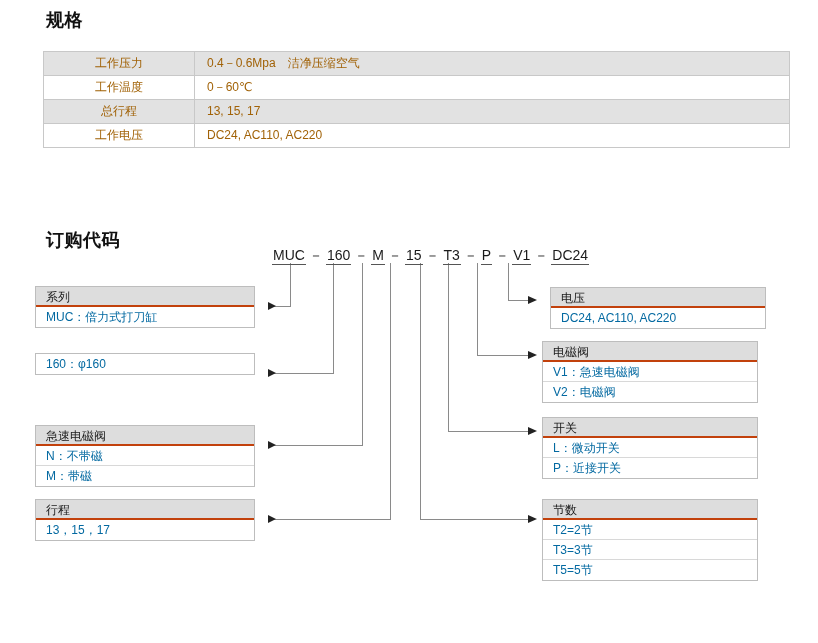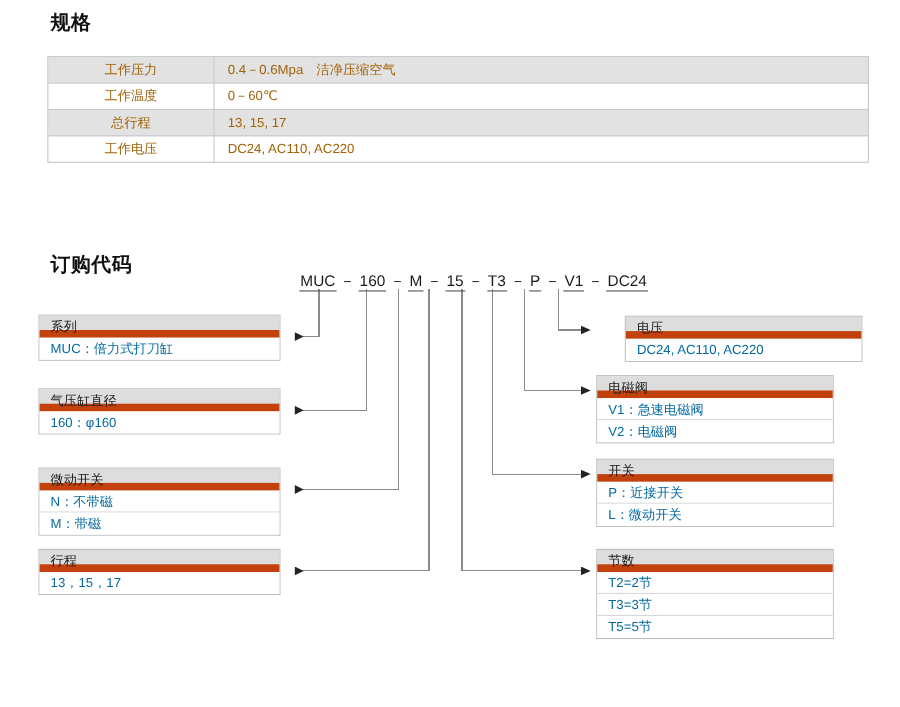--- a/index.html
+++ b/index.html
@@ -90,21 +90,21 @@
   .info-box {
     position: absolute;
     border: 1px solid #bdbdbd;
     background: #ffffff;
     box-sizing: border-box;
   }
   .info-box .bx-head {
     height: 20px;
     line-height: 20px;
     background: #dddddd;
-    border-bottom: 7px solid #c2410c;
+    border-bottom: 2px solid #c2410c;
     font-size: 12px;
     padding-left: 10px;
     color: #1a1a1a;
     white-space: nowrap;
     box-sizing: border-box;
   }
   .info-box .bx-row {
     height: 20px;
     line-height: 20px;
     background: #ffffff;
@@ -189,50 +189,49 @@
   <div id="code-string">
     <span class="seg">MUC</span><span class="dash">－</span><span class="seg">160</span><span class="dash">－</span><span class="seg">M</span><span class="dash">－</span><span class="seg">15</span><span class="dash">－</span><span class="seg">T3</span><span class="dash">－</span><span class="seg">P</span><span class="dash">－</span><span class="seg">V1</span><span class="dash">－</span><span class="seg">DC24</span>
   </div>
 
   <div class="info-box" style="left:35px; top:41px; width:220px;">
     <div class="bx-head">系列</div>
     <div class="bx-row">MUC：倍力式打刀缸</div>
   </div>
 
   <div class="info-box" style="left:35px; top:108px; width:220px;">
-    <div class="bx-head">气压缸直径</div>
     <div class="bx-row">160：φ160</div>
   </div>
 
   <div class="info-box" style="left:35px; top:180px; width:220px;">
-    <div class="bx-head">微动开关</div>
+    <div class="bx-head">急速电磁阀</div>
     <div class="bx-row">N：不带磁</div>
     <div class="bx-row">M：带磁</div>
   </div>
 
   <div class="info-box" style="left:35px; top:254px; width:220px;">
     <div class="bx-head">行程</div>
     <div class="bx-row">13，15，17</div>
   </div>
 
-  <div class="info-box" style="left:568px; top:42px; width:216px;">
+  <div class="info-box" style="left:550px; top:42px; width:216px;">
     <div class="bx-head">电压</div>
     <div class="bx-row">DC24, AC110, AC220</div>
   </div>
 
   <div class="info-box" style="left:542px; top:96px; width:216px;">
     <div class="bx-head">电磁阀</div>
     <div class="bx-row">V1：急速电磁阀</div>
     <div class="bx-row">V2：电磁阀</div>
   </div>
 
   <div class="info-box" style="left:542px; top:172px; width:216px;">
     <div class="bx-head">开关</div>
+    <div class="bx-row">L：微动开关</div>
     <div class="bx-row">P：近接开关</div>
-    <div class="bx-row">L：微动开关</div>
   </div>
 
   <div class="info-box" style="left:542px; top:254px; width:216px;">
     <div class="bx-head">节数</div>
     <div class="bx-row">T2=2节</div>
     <div class="bx-row">T3=3节</div>
     <div class="bx-row">T5=5节</div>
   </div>
 
 </div>

